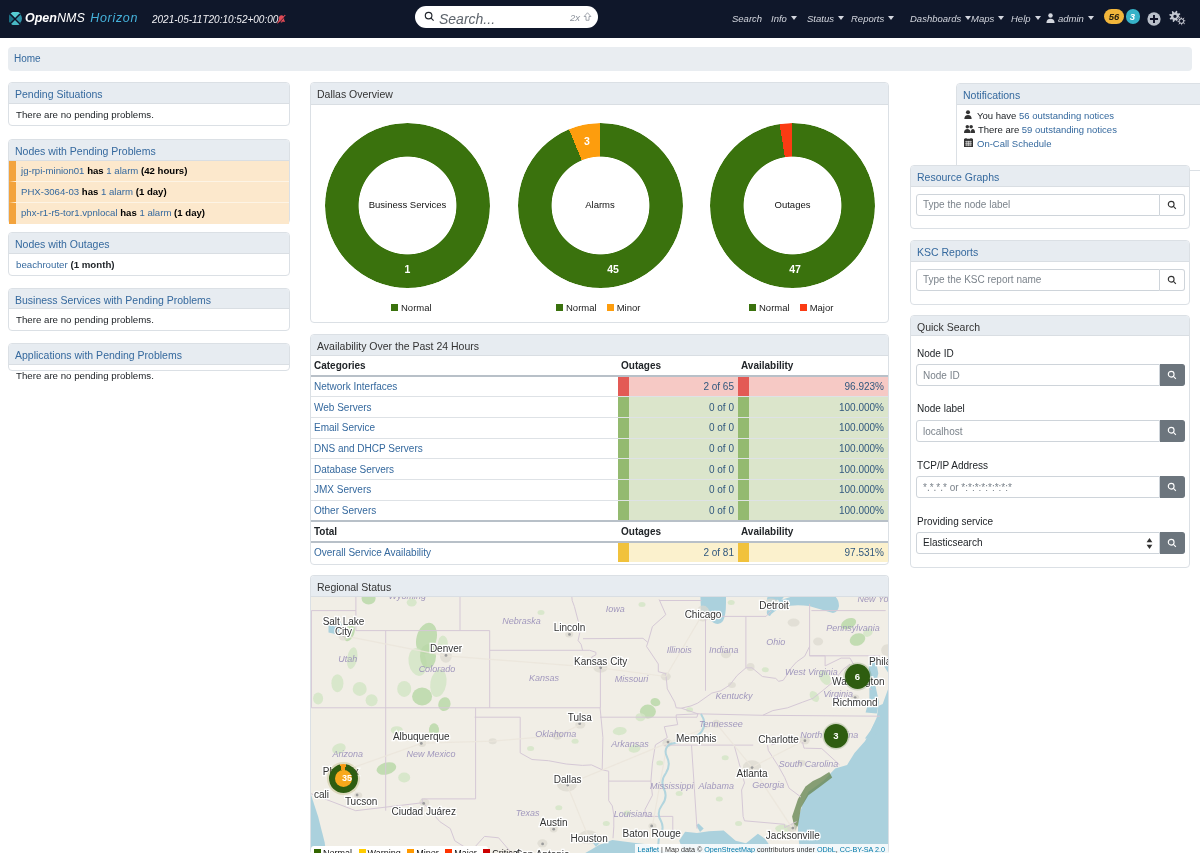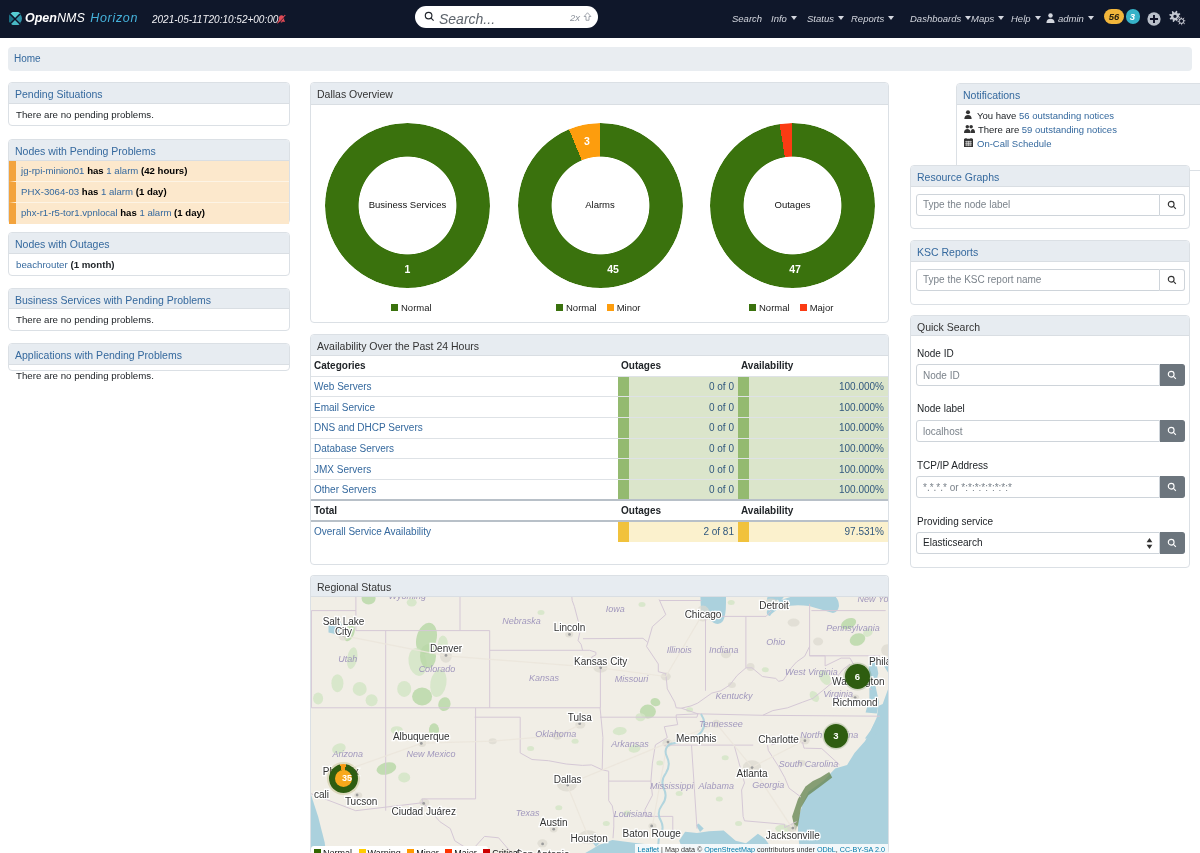--- a/index.html
+++ b/index.html
@@ -165,20 +165,25 @@
     <colgroup>
         <col style="width:307px">
         <col style="width:120px">
         <col style="width:150px">
       </colgroup>
     <tbody>
         <tr>
           <th style="border-top:none">Categories</th>
           <th style="border-top:none">Outages</th>
           <th style="border-top:none">Availability</th>
+        </tr>
+    <tr style="border-top:2px solid #b8c0c8">
+          <td><a class="lnk" href="#">Network Interfaces</a></td>
+      <td class="num" style="background:linear-gradient(to right,#e35a55 0 11px,#f6c9c5 11px)">2 of 65</td>
+      <td class="num" style="background:linear-gradient(to right,#e35a55 0 11px,#f6c9c5 11px)">96.923%</td>
         </tr>
     <tr>
           <td><a class="lnk" href="#">Web Servers</a></td>
       <td class="num" style="background:linear-gradient(to right,#94ba70 0 11px,#dbe5cb 11px)">0 of 0</td>
       <td class="num" style="background:linear-gradient(to right,#94ba70 0 11px,#dbe5cb 11px)">100.000%</td>
         </tr>
     <tr>
           <td><a class="lnk" href="#">Email Service</a></td>
       <td class="num" style="background:linear-gradient(to right,#94ba70 0 11px,#dbe5cb 11px)">0 of 0</td>
       <td class="num" style="background:linear-gradient(to right,#94ba70 0 11px,#dbe5cb 11px)">100.000%</td>

